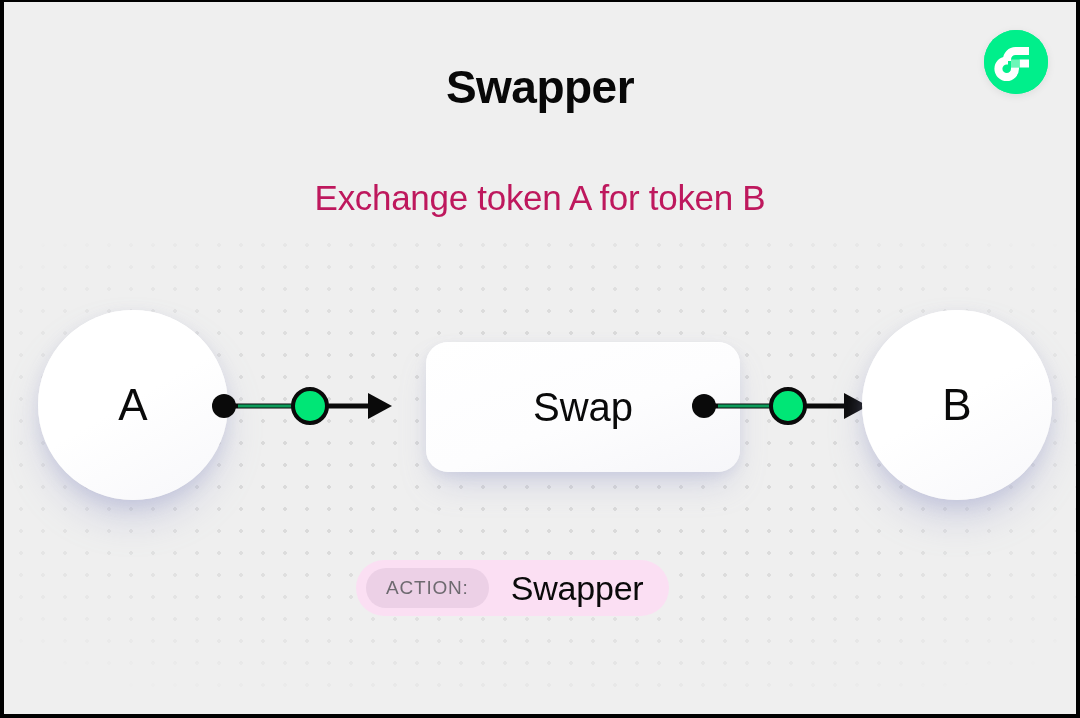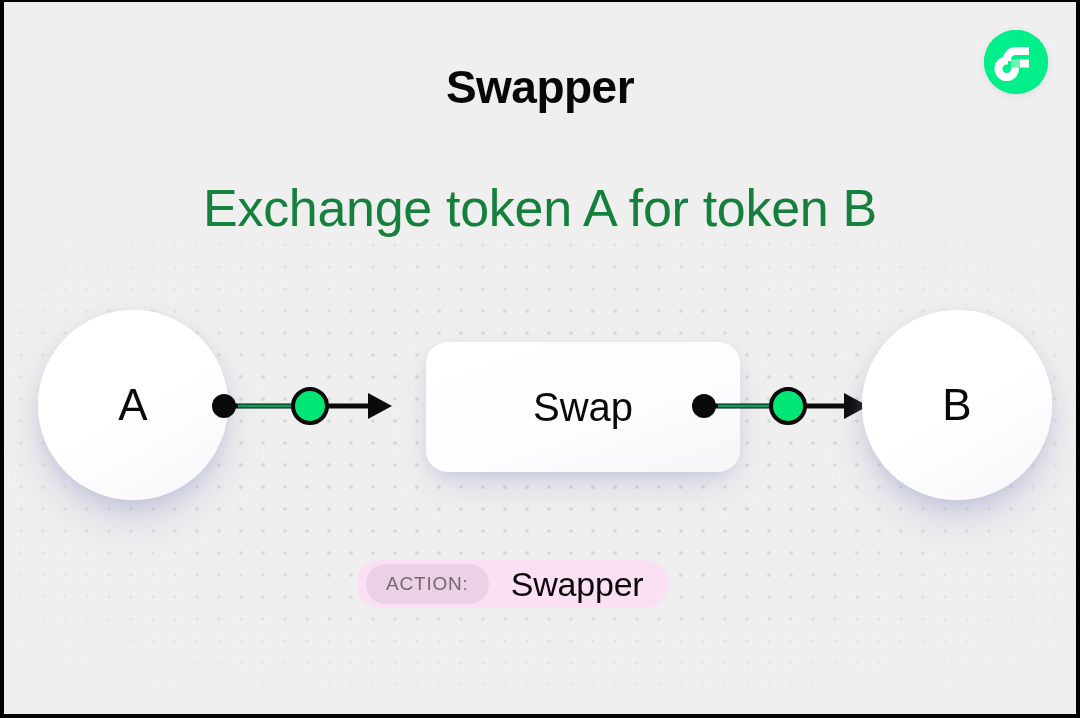--- a/index.html
+++ b/index.html
@@ -44,21 +44,21 @@
   
   .title {
     position:absolute; left:0; top:58px; width:1072px;
     text-align:center;
     font-size:46px; font-weight:700; color:#080808;
     letter-spacing:-0.5px;
   }
   .subtitle {
     position:absolute; left:0; top:176px; width:1072px;
     text-align:center;
-    font-size:52px; font-weight:400; color:#15803d;
+    font-size:35px; font-weight:400; color:#be185d;
     letter-spacing:-0.3px;
   }
 
   
   .logo {
     position:absolute; right:28px; top:28px;
     width:64px; height:64px; border-radius:50%;
     background:#00ef8b;
     box-shadow:0 2px 8px rgba(0,0,0,.08);
   }
@@ -92,21 +92,21 @@
   }
 
   .connector { position:absolute; top:380px; height:48px; }
   #connector-left  { left:198px; width:192px; }
   #connector-right { left:680px; width:188px; }
   .connector svg { display:block; }
 
   
   .action-badge {
     position:absolute; left:352px; top:558px;
-    height:48px; border-radius:28px;
+    height:56px; border-radius:28px;
     background:#fbdff3;
     display:flex; align-items:center;
     padding:0 26px 0 10px;
   }
   .action-tag {
     background:#ecd0e6;
     color:#6e6a70;
     font-size:19px; font-weight:500;
     letter-spacing:.8px;
     padding:9px 20px;

